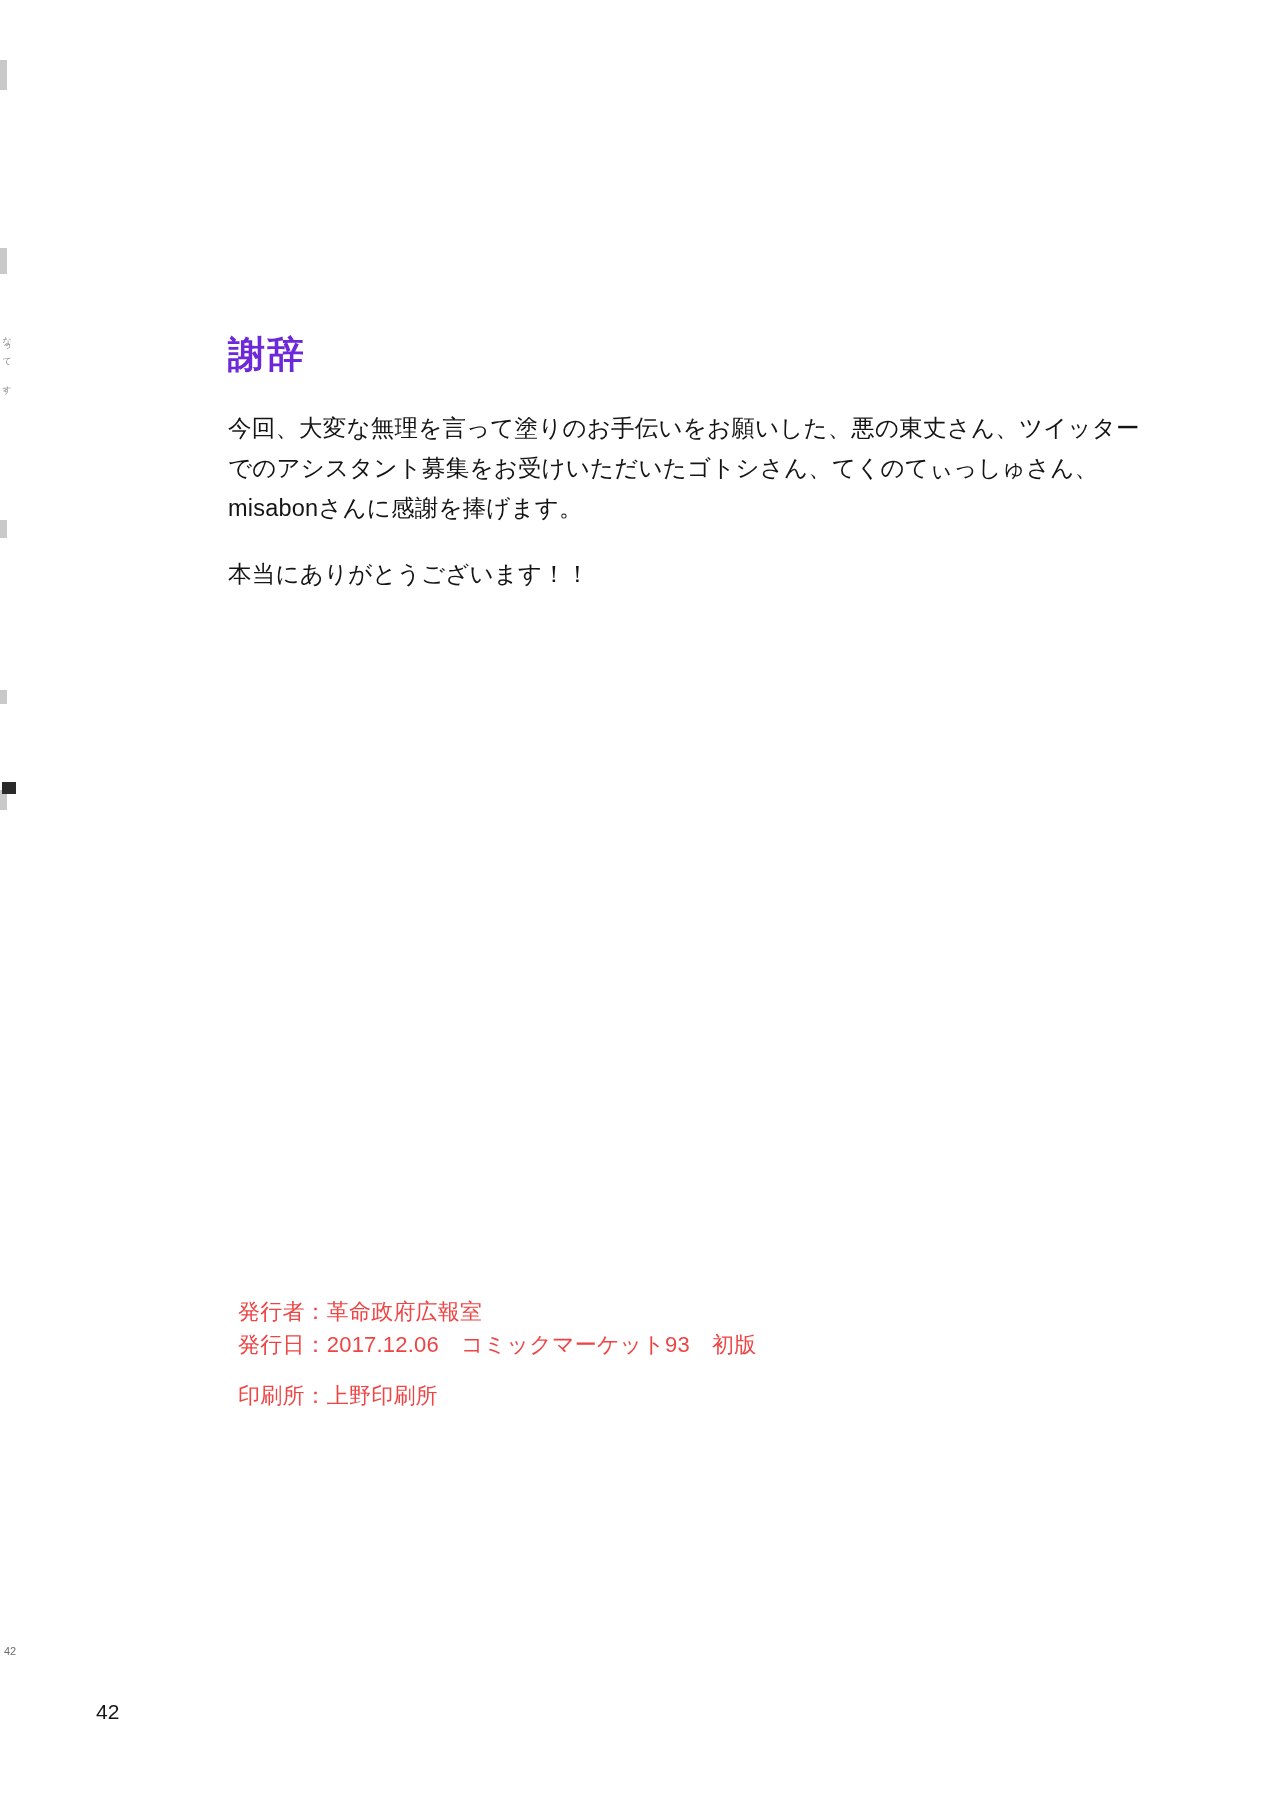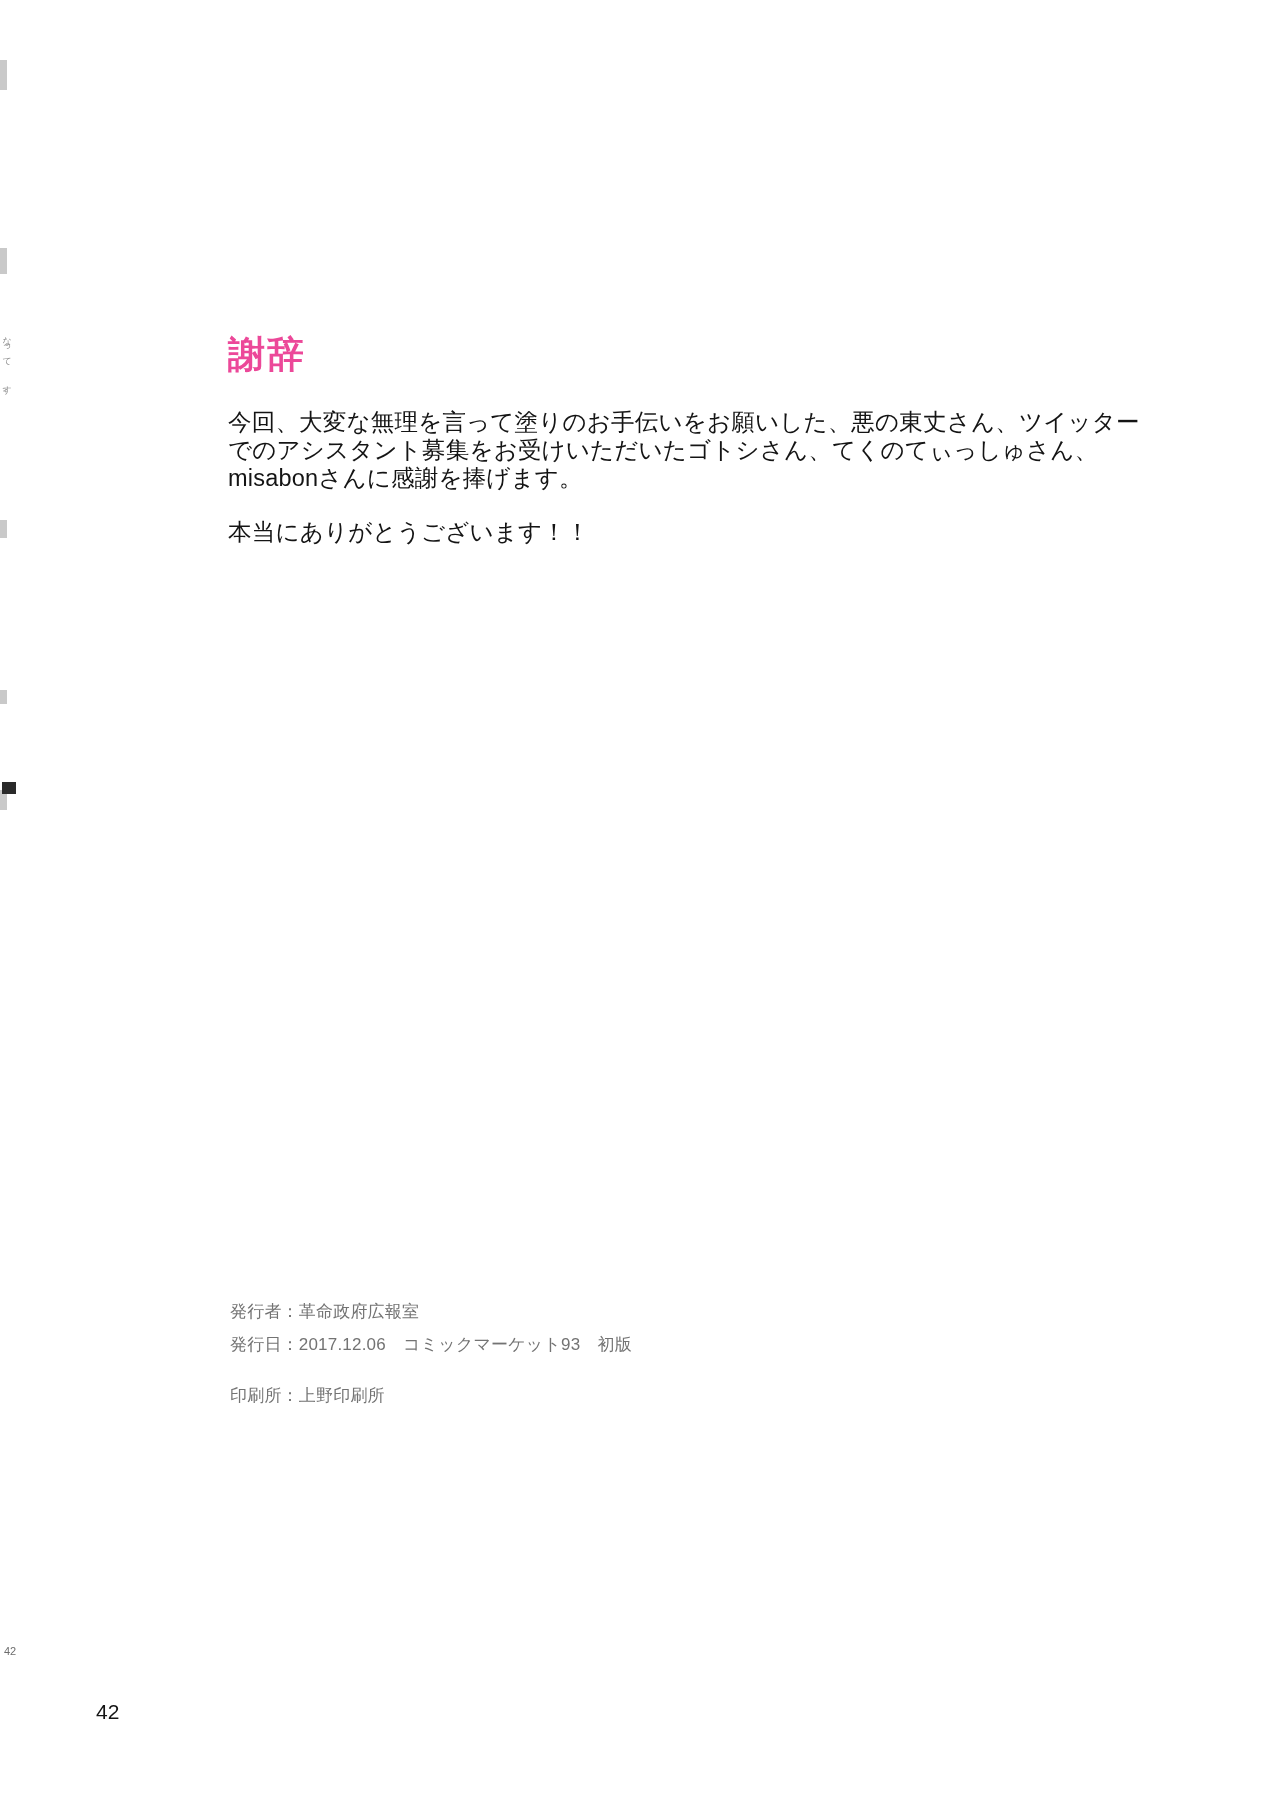--- a/index.html
+++ b/index.html
@@ -44,47 +44,47 @@
     text-align: center;
   }
 
   .thanks-heading {
     position: absolute;
     left: 228px;
     top: 330px;
     font-size: 37px;
     font-weight: bold;
     letter-spacing: 2px;
-    color: #ec4899;
+    color: #6d28d9;
   }
 
   .thanks-body {
     position: absolute;
     left: 228px;
     top: 408px;
     width: 930px;
     font-size: 23.5px;
-    line-height: 28px;
+    line-height: 40px;
     color: #141414;
     letter-spacing: 0.2px;
   }
   .thanks-body p {
     margin: 0 0 26px 0;
   }
   .thanks-body p:last-child {
     margin-bottom: 7px;
   }
 
   .colophon {
     position: absolute;
-    left: 230px;
+    left: 238px;
     top: 1295px;
-    font-size: 17px;
+    font-size: 22px;
     line-height: 33px;
-    color: #737373;
+    color: #ef4444;
     letter-spacing: 0.2px;
   }
   .colophon .line {
     white-space: pre;
   }
   .colophon .spacer {
     height: 18px;
   }
 
   .page-number {

